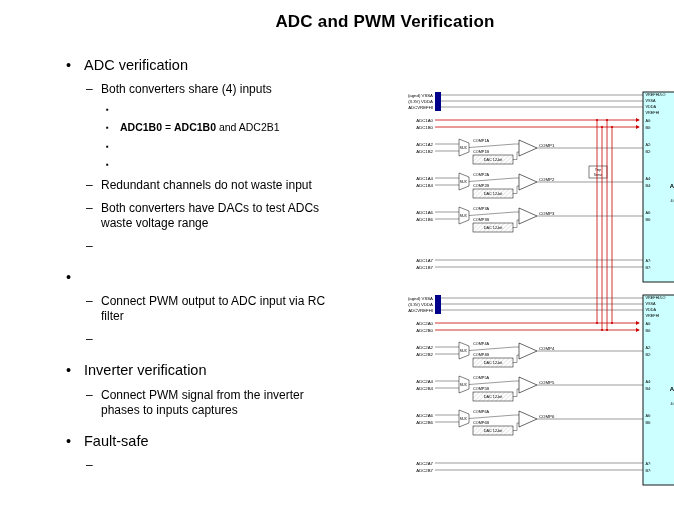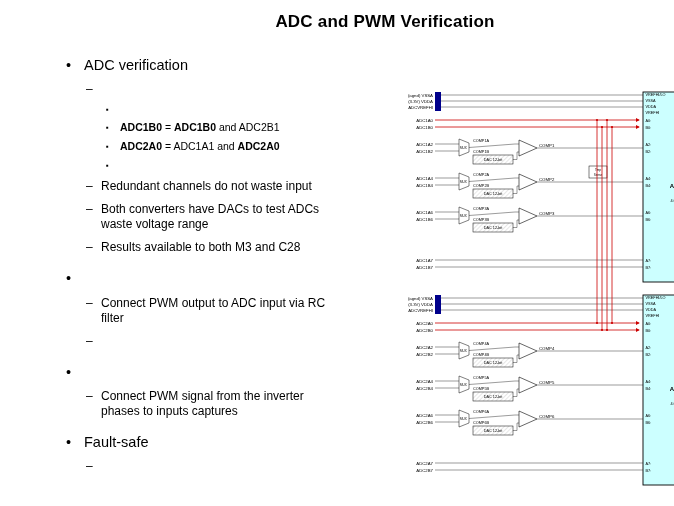--- a/index.html
+++ b/index.html
@@ -48,63 +48,63 @@
 
   <div class="content">
 
     <div class="row l1">
       <span class="m1">•</span>
       <span class="tx">ADC verification</span>
     </div>
 
     <div class="row l2">
       <span class="m2">–</span>
+      <span class="tx">Both converters share (4) inputs</span>
     </div>
 
     <div class="row l3">
       <span class="m3">▪</span>
     </div>
     <div class="row l3">
       <span class="m3">▪</span>
       <span class="tx"><b>ADC1B0</b><span> = </span><b>ADC1B0</b><span> and ADC2B1</span></span>
     </div>
     <div class="row l3">
       <span class="m3">▪</span>
-      <span class="tx"><b>ADC2A0</b><span> = ADC1A1 and </span><b>ADC2A0</b><span></span></span>
     </div>
     <div class="row l3">
       <span class="m3">▪</span>
     </div>
 
     <div class="row l2">
       <span class="m2">–</span>
       <span class="tx">Redundant channels do not waste input</span>
     </div>
     <div class="row l2">
       <span class="m2">–</span>
       <span class="tx">Both converters have DACs to test ADCs waste voltage range</span>
     </div>
     <div class="row l2">
       <span class="m2">–</span>
-      <span class="tx">Results available to both M3 and C28</span>
     </div>
 
     <div class="row l1">
       <span class="m1">•</span>
     </div>
     <div class="row l2">
       <span class="m2">–</span>
       <span class="tx">Connect PWM output to ADC input via RC filter</span>
     </div>
     <div class="row l2">
       <span class="m2">–</span>
     </div>
 
     <div class="row l1">
       <span class="m1">•</span>
+      <span class="tx">Inverter verification</span>
     </div>
     <div class="row l2">
       <span class="m2">–</span>
       <span class="tx">Connect PWM signal from the inverter phases to inputs captures</span>
     </div>
 
     <div class="row l1">
       <span class="m1">•</span>
       <span class="tx">Fault-safe</span>
     </div>

